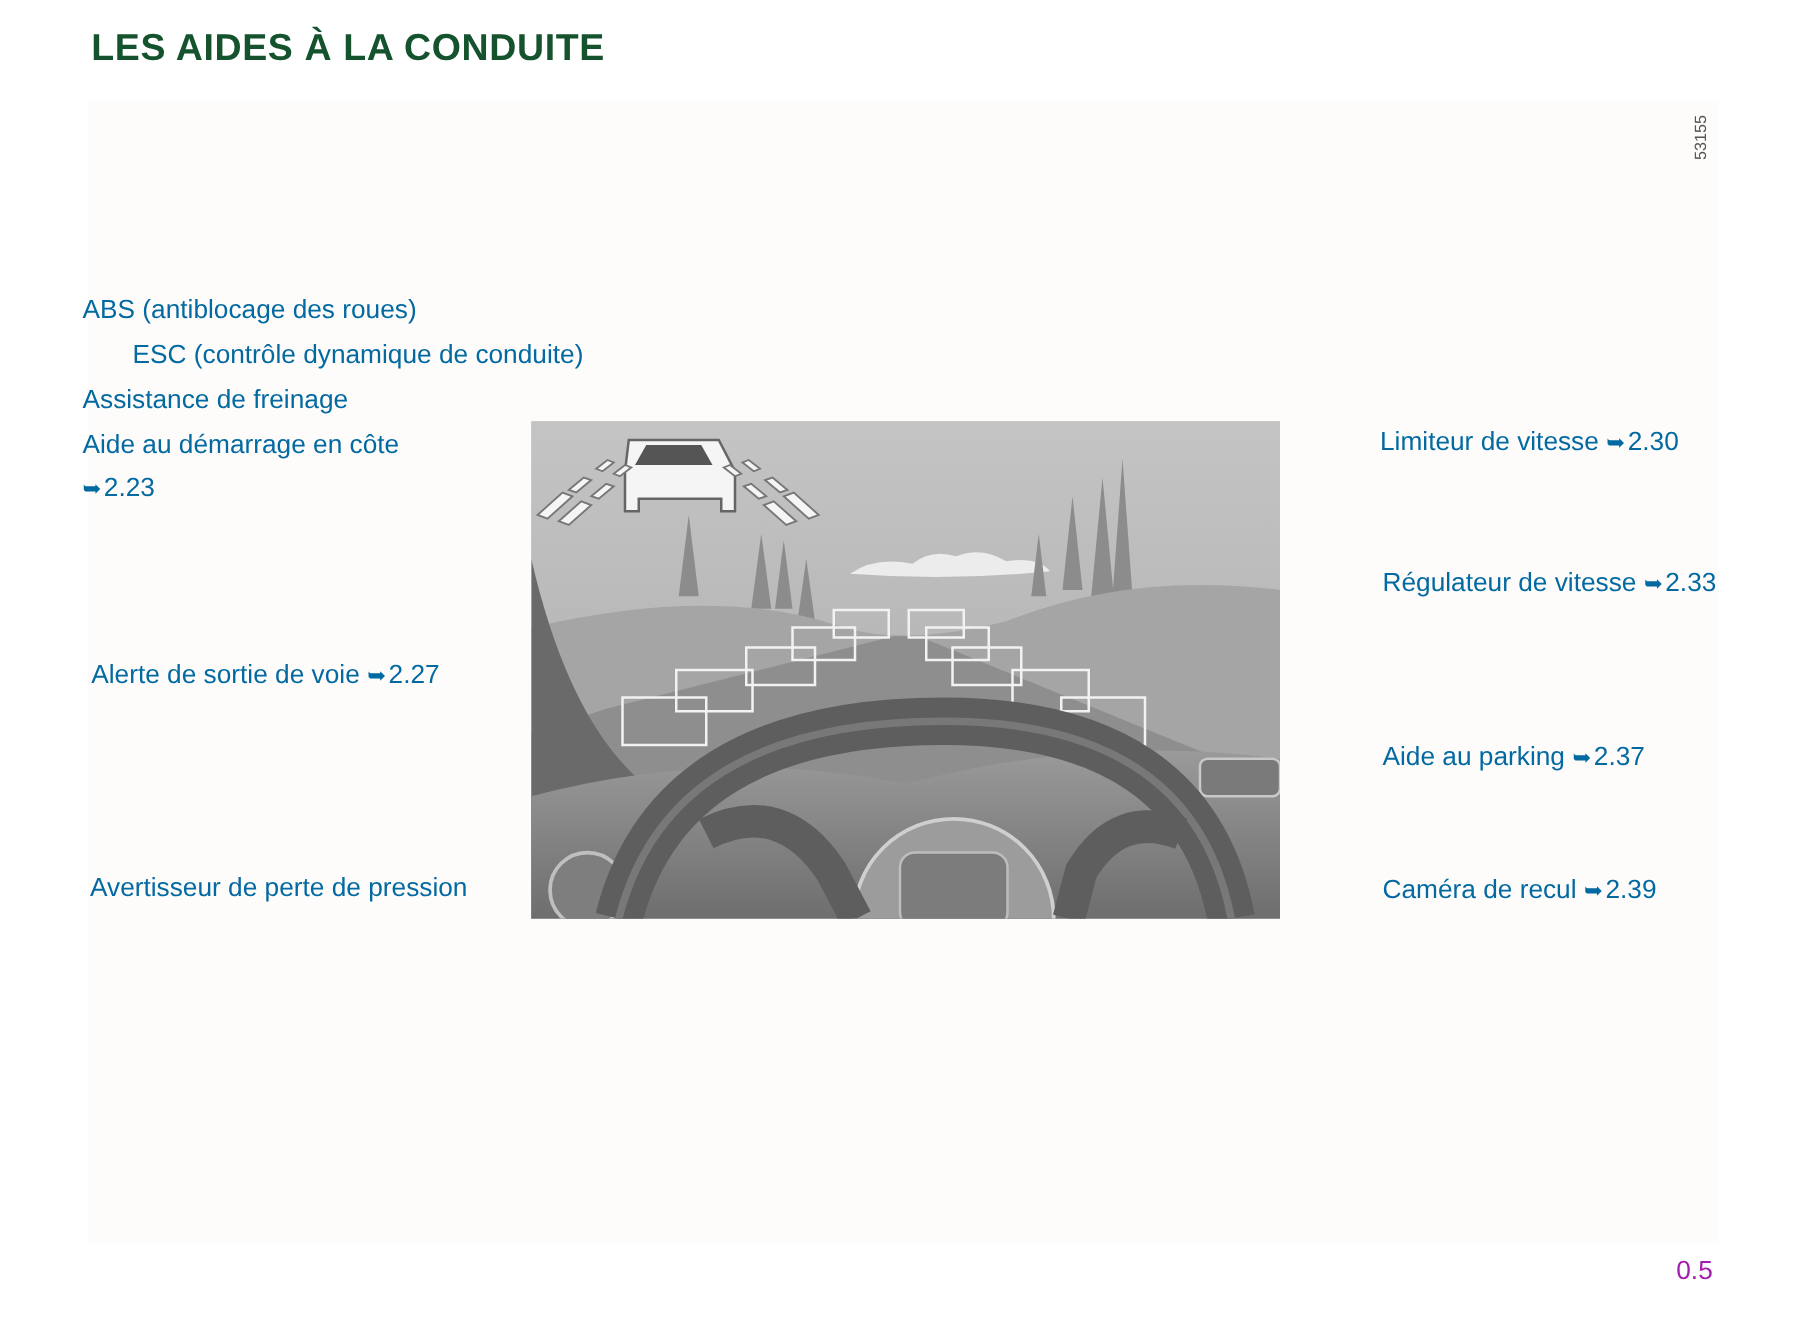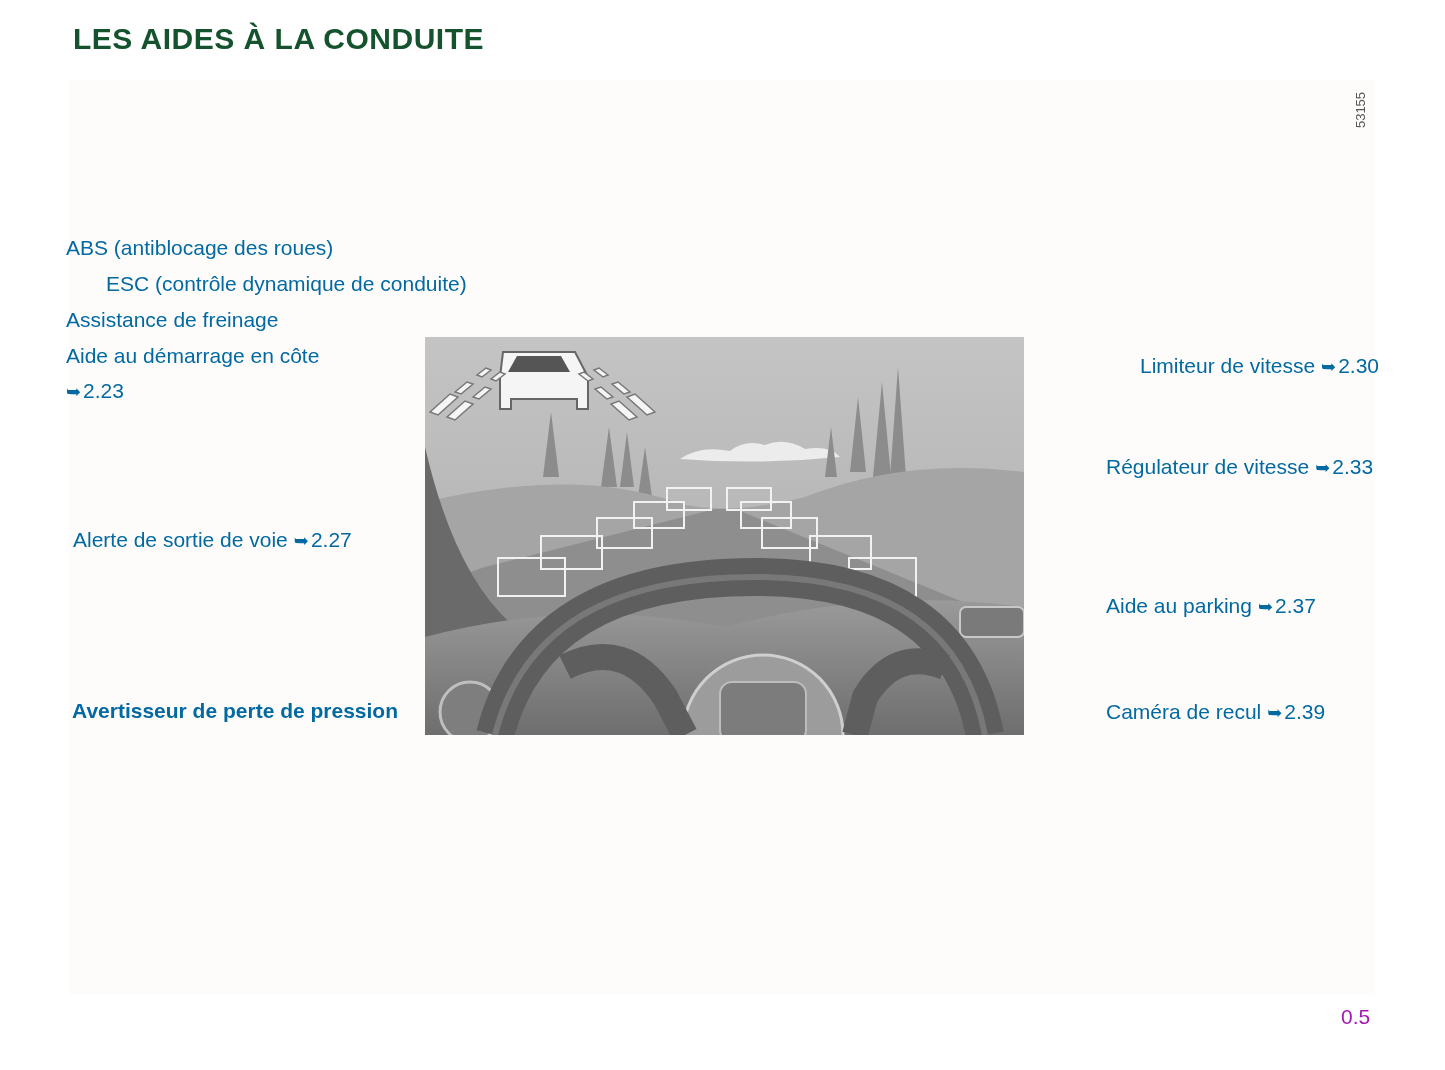--- a/index.html
+++ b/index.html
@@ -17,21 +17,21 @@
   .ref-code {
     position:absolute; left:1345px; top:88px; width:30px; height:44px;
     font-size:13px; color:#555;
   }
   .ref-code span {
     position:absolute; left:50%; top:50%;
     transform:translate(-50%,-50%) rotate(-90deg); white-space:nowrap;
   }
   .label { position:absolute; font-size:21px; line-height:36px; color:#0369a1; white-space:nowrap; }
   .label .arrow { font-size:18px; margin:0 2px 0 6px; }
-  .multi { line-height:26px;font-weight:bold; }
+  .multi { line-height:26px; }
   .illustration {
     position:absolute; left:425px; top:337px; width:599px; height:398px; overflow:hidden;
     background:#bdbdbd;
   }
   .illustration svg { display:block; }
   .page-num { position:absolute; left:1341px; top:1005px; font-size:21px; color:#a21caf; }
 </style>
 </head>
 <body>
 
@@ -60,21 +60,21 @@
 </div>
 
 <div class="label" style="left:73px; top:522px;">
   <span>Alerte de sortie de voie</span><span class="arrow">➥</span><span>2.27</span>
 </div>
 
 <div class="label multi" style="left:72px; top:698px;">
   <div>Avertisseur de perte de pression</div>
 </div>
 
-<div class="label" style="left:1104px; top:348px;margin-left:36px;">
+<div class="label" style="left:1104px; top:336px;">
   <span>Limiteur de vitesse</span><span class="arrow">➥</span><span>2.30</span>
 </div>
 <div class="label" style="left:1106px; top:449px;">
   <span>Régulateur de vitesse</span><span class="arrow">➥</span><span>2.33</span>
 </div>
 <div class="label" style="left:1106px; top:588px;">
   <span>Aide au parking</span><span class="arrow">➥</span><span>2.37</span>
 </div>
 <div class="label" style="left:1106px; top:694px;">
   <span>Caméra de recul</span><span class="arrow">➥</span><span>2.39</span>

